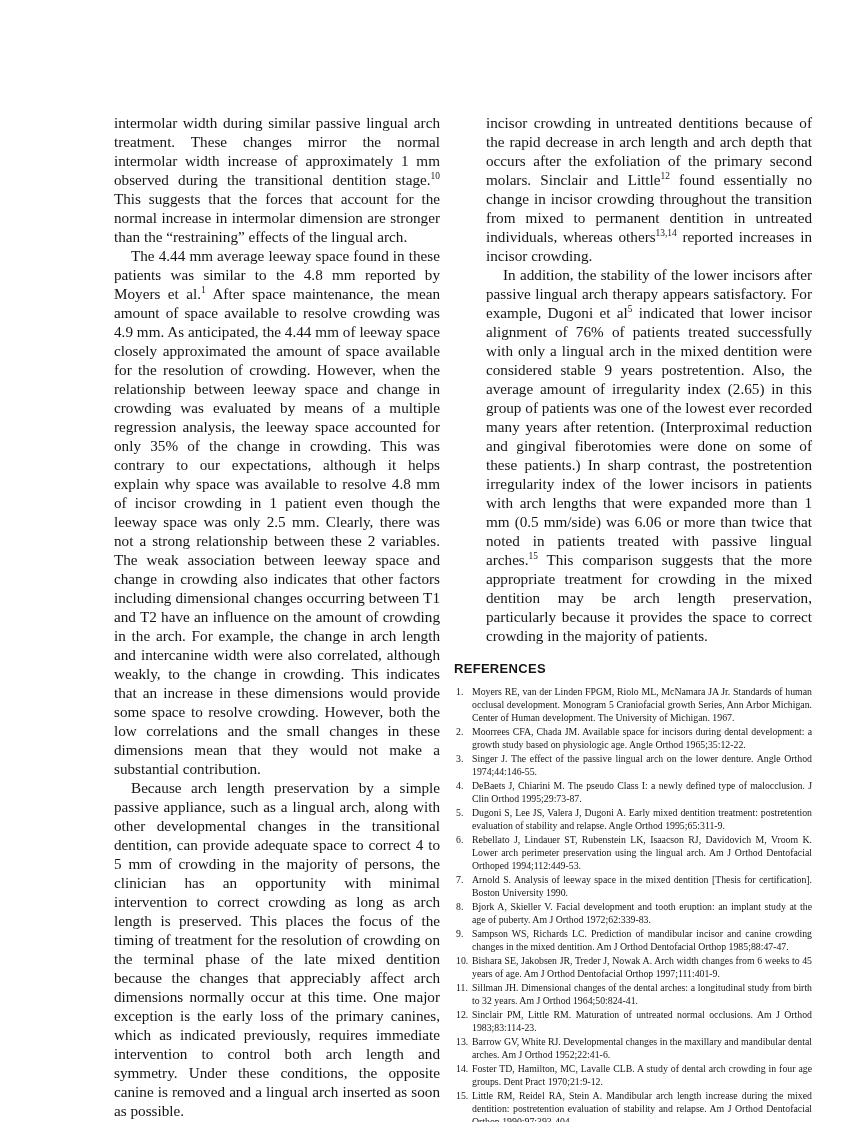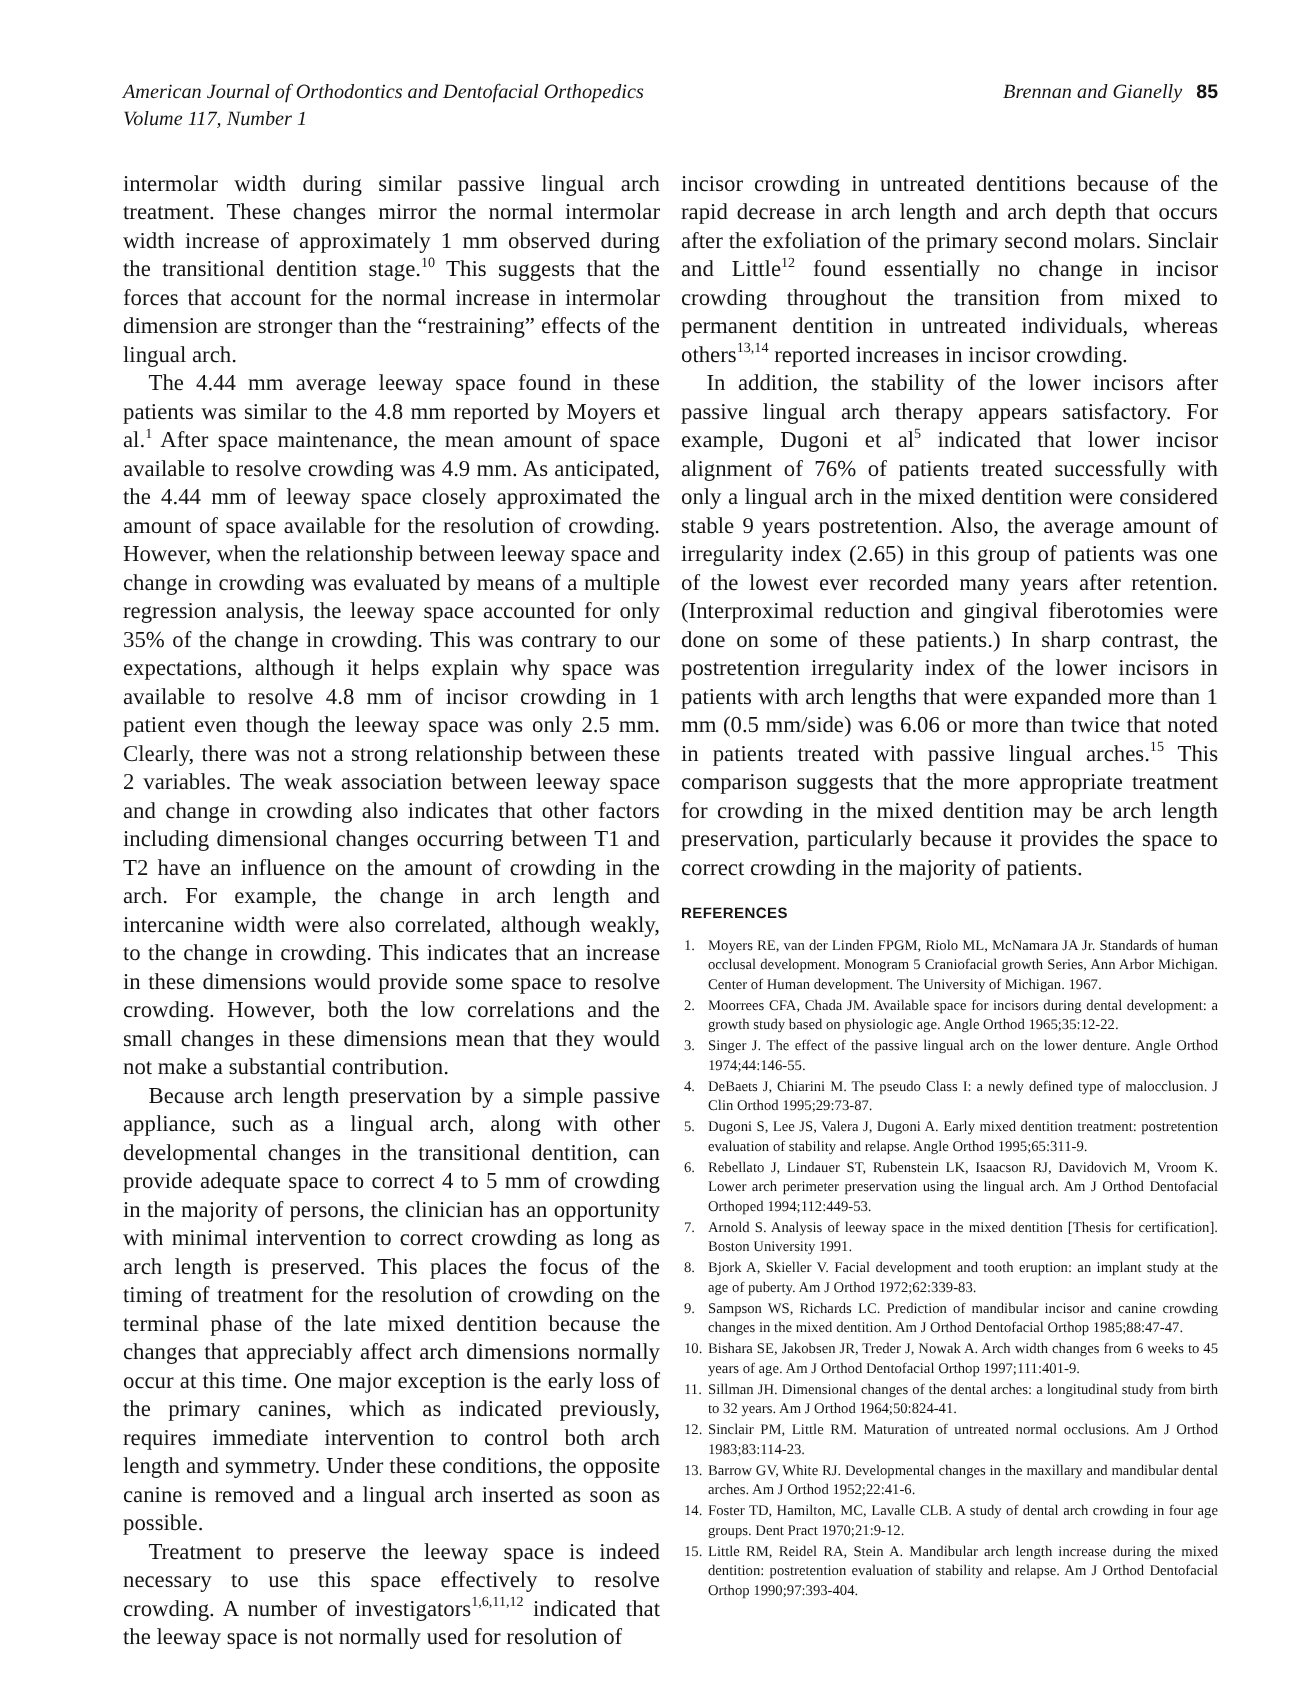--- a/index.html
+++ b/index.html
@@ -31,35 +31,36 @@
   }
   .columns {
     position: absolute; top: 113px; left: 82px; width: 730px;
     display: flex; gap: 14px;
   }
   .col { width: 358px; }
   .body-text p {
     font-size: 15.2px; line-height: 19px;
     text-align: justify;
     hyphens: auto;
+    margin-left: 32px;
   }
   .body-text p.indent { text-indent: 17px; }
   sup {
     font-size: 0.62em;
     line-height: 0;
     vertical-align: super;
   }
   .acknowledgment {
     margin-top: 28px;
   }
   .refs-section { margin-top: 16px; }
   .refs-heading {
     font-family: "Liberation Sans", sans-serif;
     font-weight: bold;
-    font-size: 10px;
+    font-size: 13px;
     letter-spacing: 0.3px;
     margin-bottom: 9px;
   }
   ol.refs {
     list-style: none;
     counter-reset: ref;
   }
   ol.refs li {
     counter-increment: ref;
     position: relative;
@@ -73,30 +74,20 @@
     content: counter(ref) ".";
     position: absolute;
     left: 2px; top: 0;
   }
 </style>
 </head>
 <body>
 
 <div class="page">
 
-  <div class="running-head">
-    <div class="journal-id">
-      <div>American Journal of Orthodontics and Dentofacial Orthopedics</div>
-      <div>Volume 117, Number 1</div>
-    </div>
-    <div class="folio">
-      <span class="authors">Brennan and Gianelly</span>
-      <span class="pagenum">85</span>
-    </div>
-  </div>
 
   <div class="columns">
 
     <div class="col body-text">
       <p>intermolar width during similar passive lingual arch treatment. These changes mirror the normal intermolar width increase of approximately 1 mm observed during the transitional dentition stage.<sup>10</sup> This suggests that the forces that account for the normal increase in intermolar dimension are stronger than the “restraining” effects of the lingual arch.</p>
       <p class="indent">The 4.44 mm average leeway space found in these patients was similar to the 4.8 mm reported by Moyers et al.<sup>1</sup> After space maintenance, the mean amount of space available to resolve crowding was 4.9 mm. As anticipated, the 4.44 mm of leeway space closely approximated the amount of space available for the resolution of crowding. However, when the relationship between leeway space and change in crowding was evaluated by means of a multiple regression analysis, the leeway space accounted for only 35% of the change in crowding. This was contrary to our expectations, although it helps explain why space was available to resolve 4.8 mm of incisor crowding in 1 patient even though the leeway space was only 2.5 mm. Clearly, there was not a strong relationship between these 2 variables. The weak association between leeway space and change in crowding also indicates that other factors including dimensional changes occurring between T1 and T2 have an influence on the amount of crowding in the arch. For example, the change in arch length and intercanine width were also correlated, although weakly, to the change in crowding. This indicates that an increase in these dimensions would provide some space to resolve crowding. However, both the low correlations and the small changes in these dimensions mean that they would not make a substantial contribution.</p>
       <p class="indent">Because arch length preservation by a simple passive appliance, such as a lingual arch, along with other developmental changes in the transitional dentition, can provide adequate space to correct 4 to 5 mm of crowding in the majority of persons, the clinician has an opportunity with minimal intervention to correct crowding as long as arch length is preserved. This places the focus of the timing of treatment for the resolution of crowding on the terminal phase of the late mixed dentition because the changes that appreciably affect arch dimensions normally occur at this time. One major exception is the early loss of the primary canines, which as indicated previously, requires immediate intervention to control both arch length and symmetry. Under these conditions, the opposite canine is removed and a lingual arch inserted as soon as possible.</p>
       <p class="indent">Treatment to preserve the leeway space is indeed necessary to use this space effectively to resolve crowding. A number of investigators<sup>1,6,11,12</sup> indicated that the leeway space is not normally used for resolution of</p>
     </div>
 
@@ -106,21 +97,21 @@
 
       <div class="refs-section">
         <div class="refs-heading">REFERENCES</div>
         <ol class="refs">
           <li>Moyers RE, van der Linden FPGM, Riolo ML, McNamara JA Jr. Standards of human occlusal development. Monogram 5 Craniofacial growth Series, Ann Arbor Michigan. Center of Human development. The University of Michigan. 1967.</li>
           <li>Moorrees CFA, Chada JM. Available space for incisors during dental development: a growth study based on physiologic age. Angle Orthod 1965;35:12-22.</li>
           <li>Singer J. The effect of the passive lingual arch on the lower denture. Angle Orthod 1974;44:146-55.</li>
           <li>DeBaets J, Chiarini M. The pseudo Class I: a newly defined type of malocclusion. J Clin Orthod 1995;29:73-87.</li>
           <li>Dugoni S, Lee JS, Valera J, Dugoni A. Early mixed dentition treatment: postretention evaluation of stability and relapse. Angle Orthod 1995;65:311-9.</li>
           <li>Rebellato J, Lindauer ST, Rubenstein LK, Isaacson RJ, Davidovich M, Vroom K. Lower arch perimeter preservation using the lingual arch. Am J Orthod Dentofacial Orthoped 1994;112:449-53.</li>
-          <li>Arnold S. Analysis of leeway space in the mixed dentition [Thesis for certification]. Boston University 1991.</li>
+          <li>Arnold S. Analysis of leeway space in the mixed dentition [Thesis for certification]. Boston University 1990.</li>
           <li>Bjork A, Skieller V. Facial development and tooth eruption: an implant study at the age of puberty. Am J Orthod 1972;62:339-83.</li>
           <li>Sampson WS, Richards LC. Prediction of mandibular incisor and canine crowding changes in the mixed dentition. Am J Orthod Dentofacial Orthop 1985;88:47-47.</li>
           <li>Bishara SE, Jakobsen JR, Treder J, Nowak A. Arch width changes from 6 weeks to 45 years of age. Am J Orthod Dentofacial Orthop 1997;111:401-9.</li>
           <li>Sillman JH. Dimensional changes of the dental arches: a longitudinal study from birth to 32 years. Am J Orthod 1964;50:824-41.</li>
           <li>Sinclair PM, Little RM. Maturation of untreated normal occlusions. Am J Orthod 1983;83:114-23.</li>
           <li>Barrow GV, White RJ. Developmental changes in the maxillary and mandibular dental arches. Am J Orthod 1952;22:41-6.</li>
           <li>Foster TD, Hamilton, MC, Lavalle CLB. A study of dental arch crowding in four age groups. Dent Pract 1970;21:9-12.</li>
           <li>Little RM, Reidel RA, Stein A. Mandibular arch length increase during the mixed dentition: postretention evaluation of stability and relapse. Am J Orthod Dentofacial Orthop 1990;97:393-404.</li>
         </ol>
       </div>

